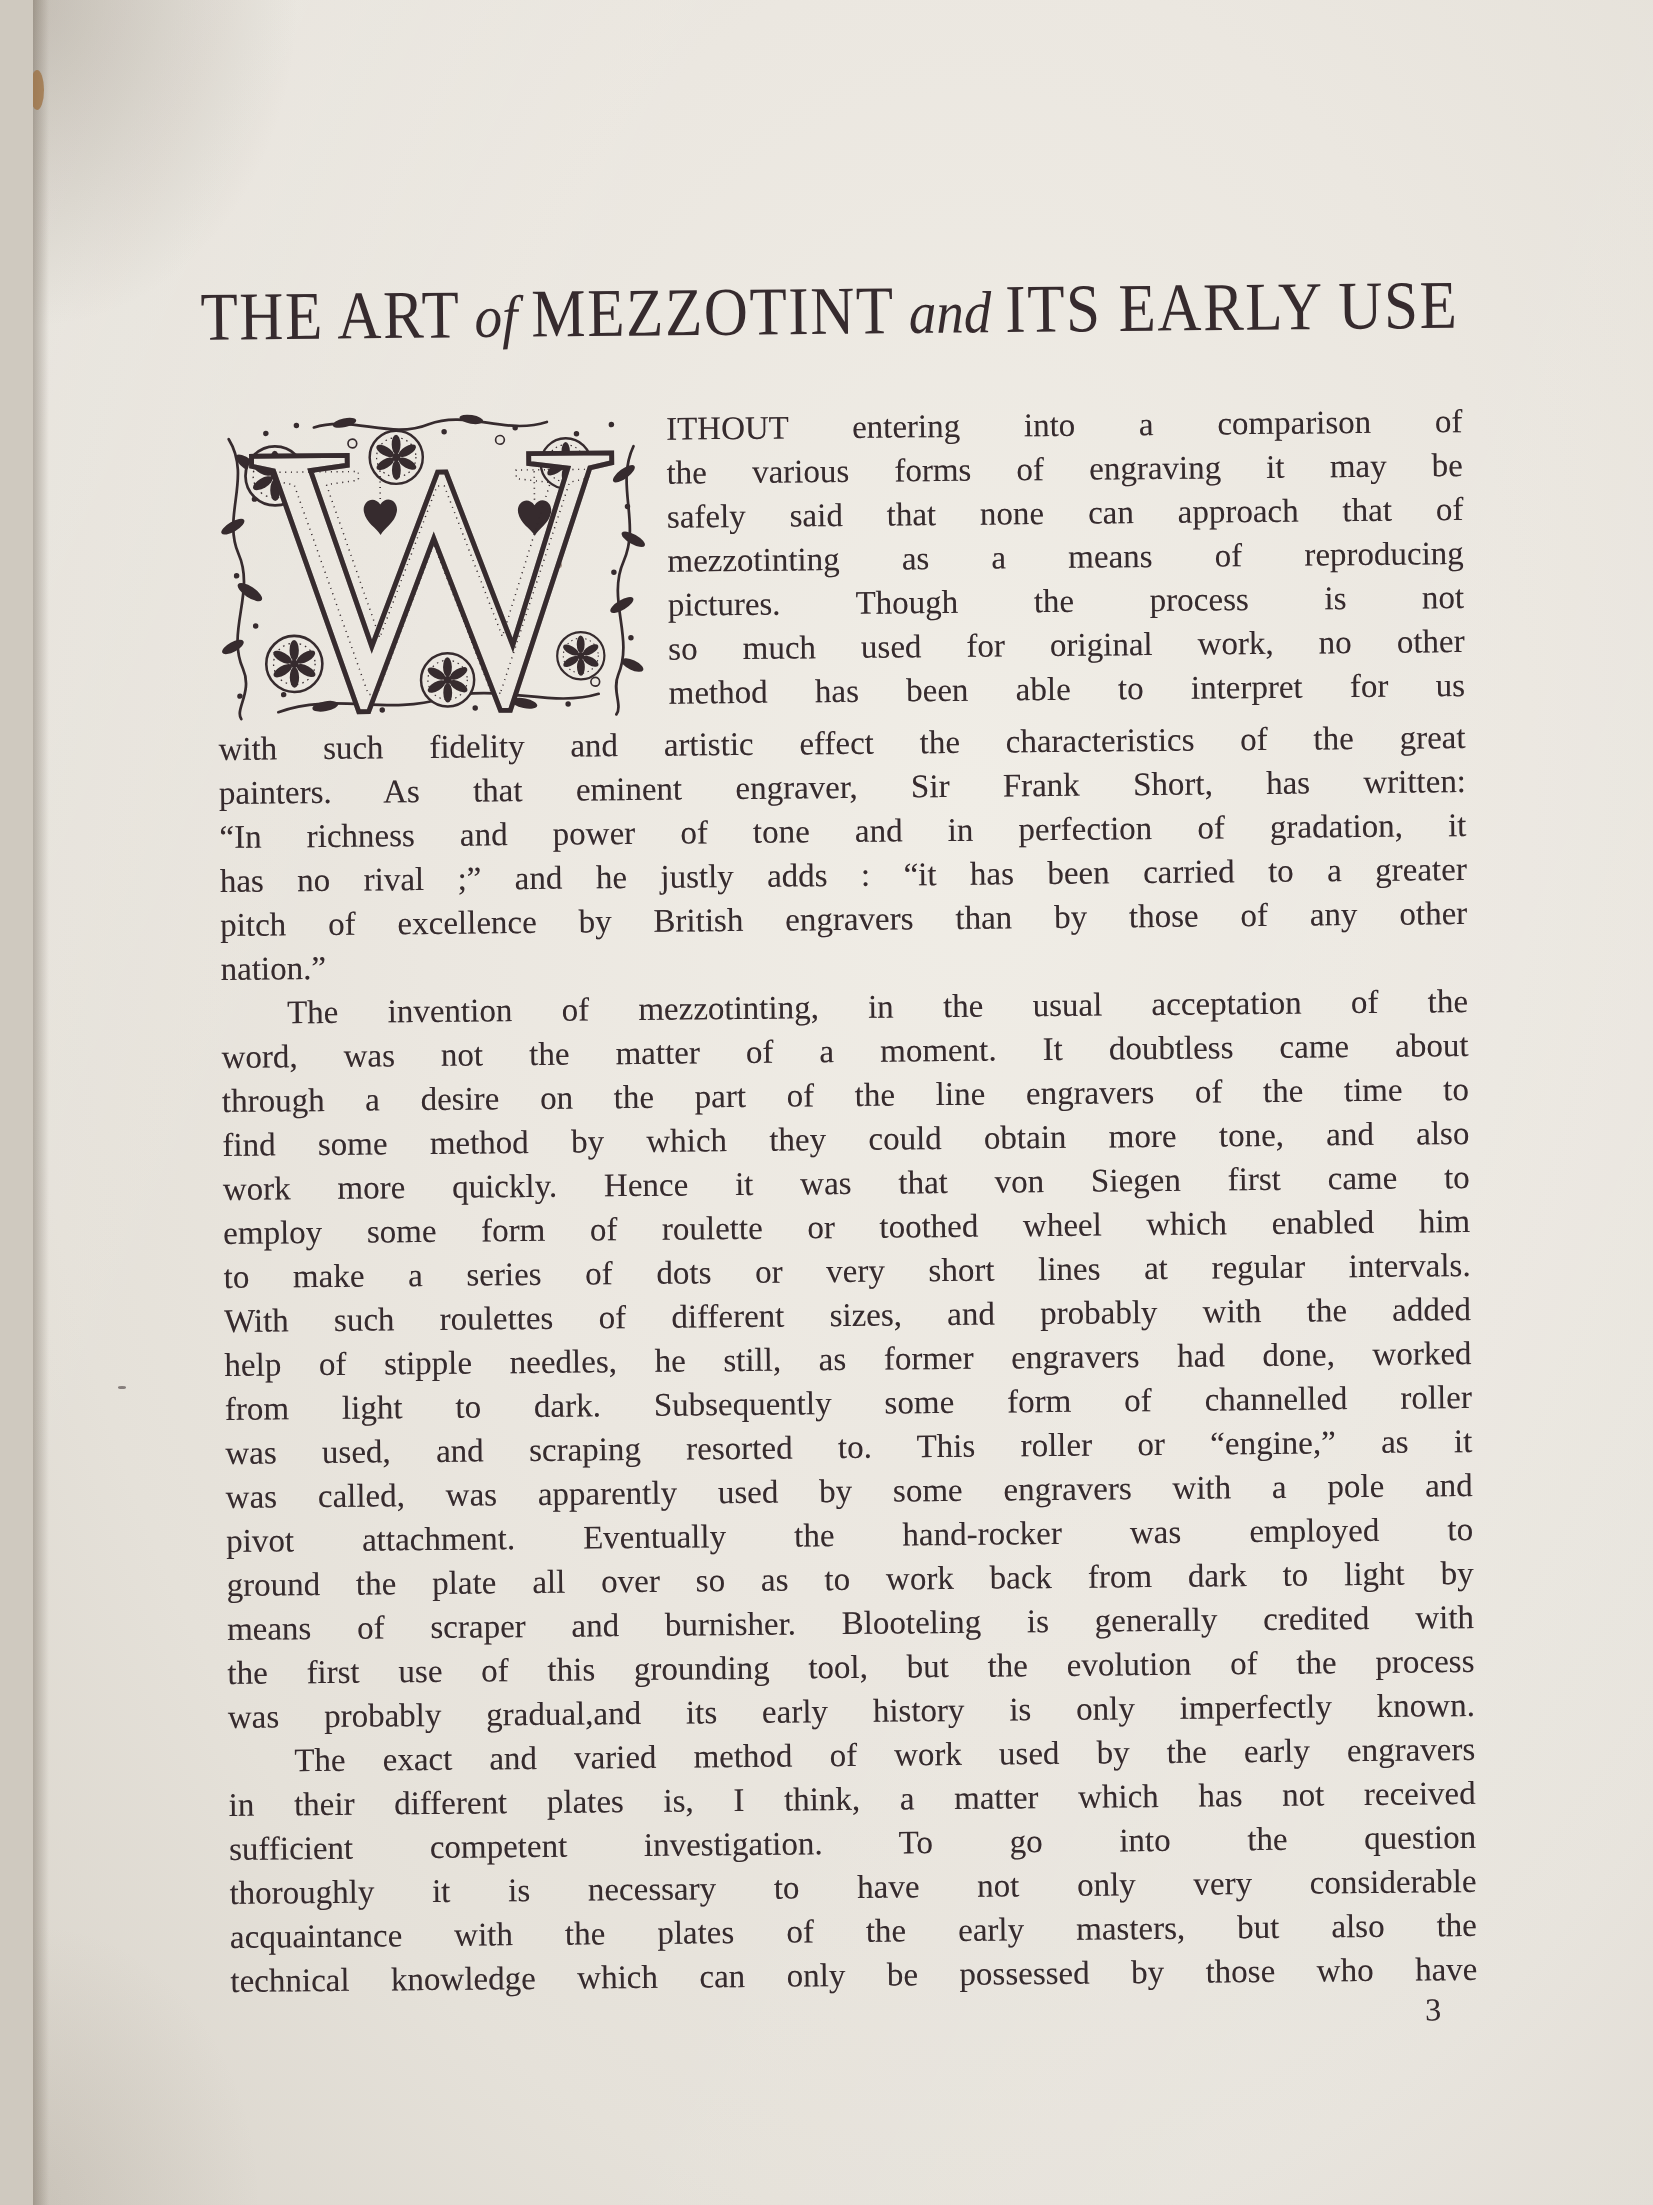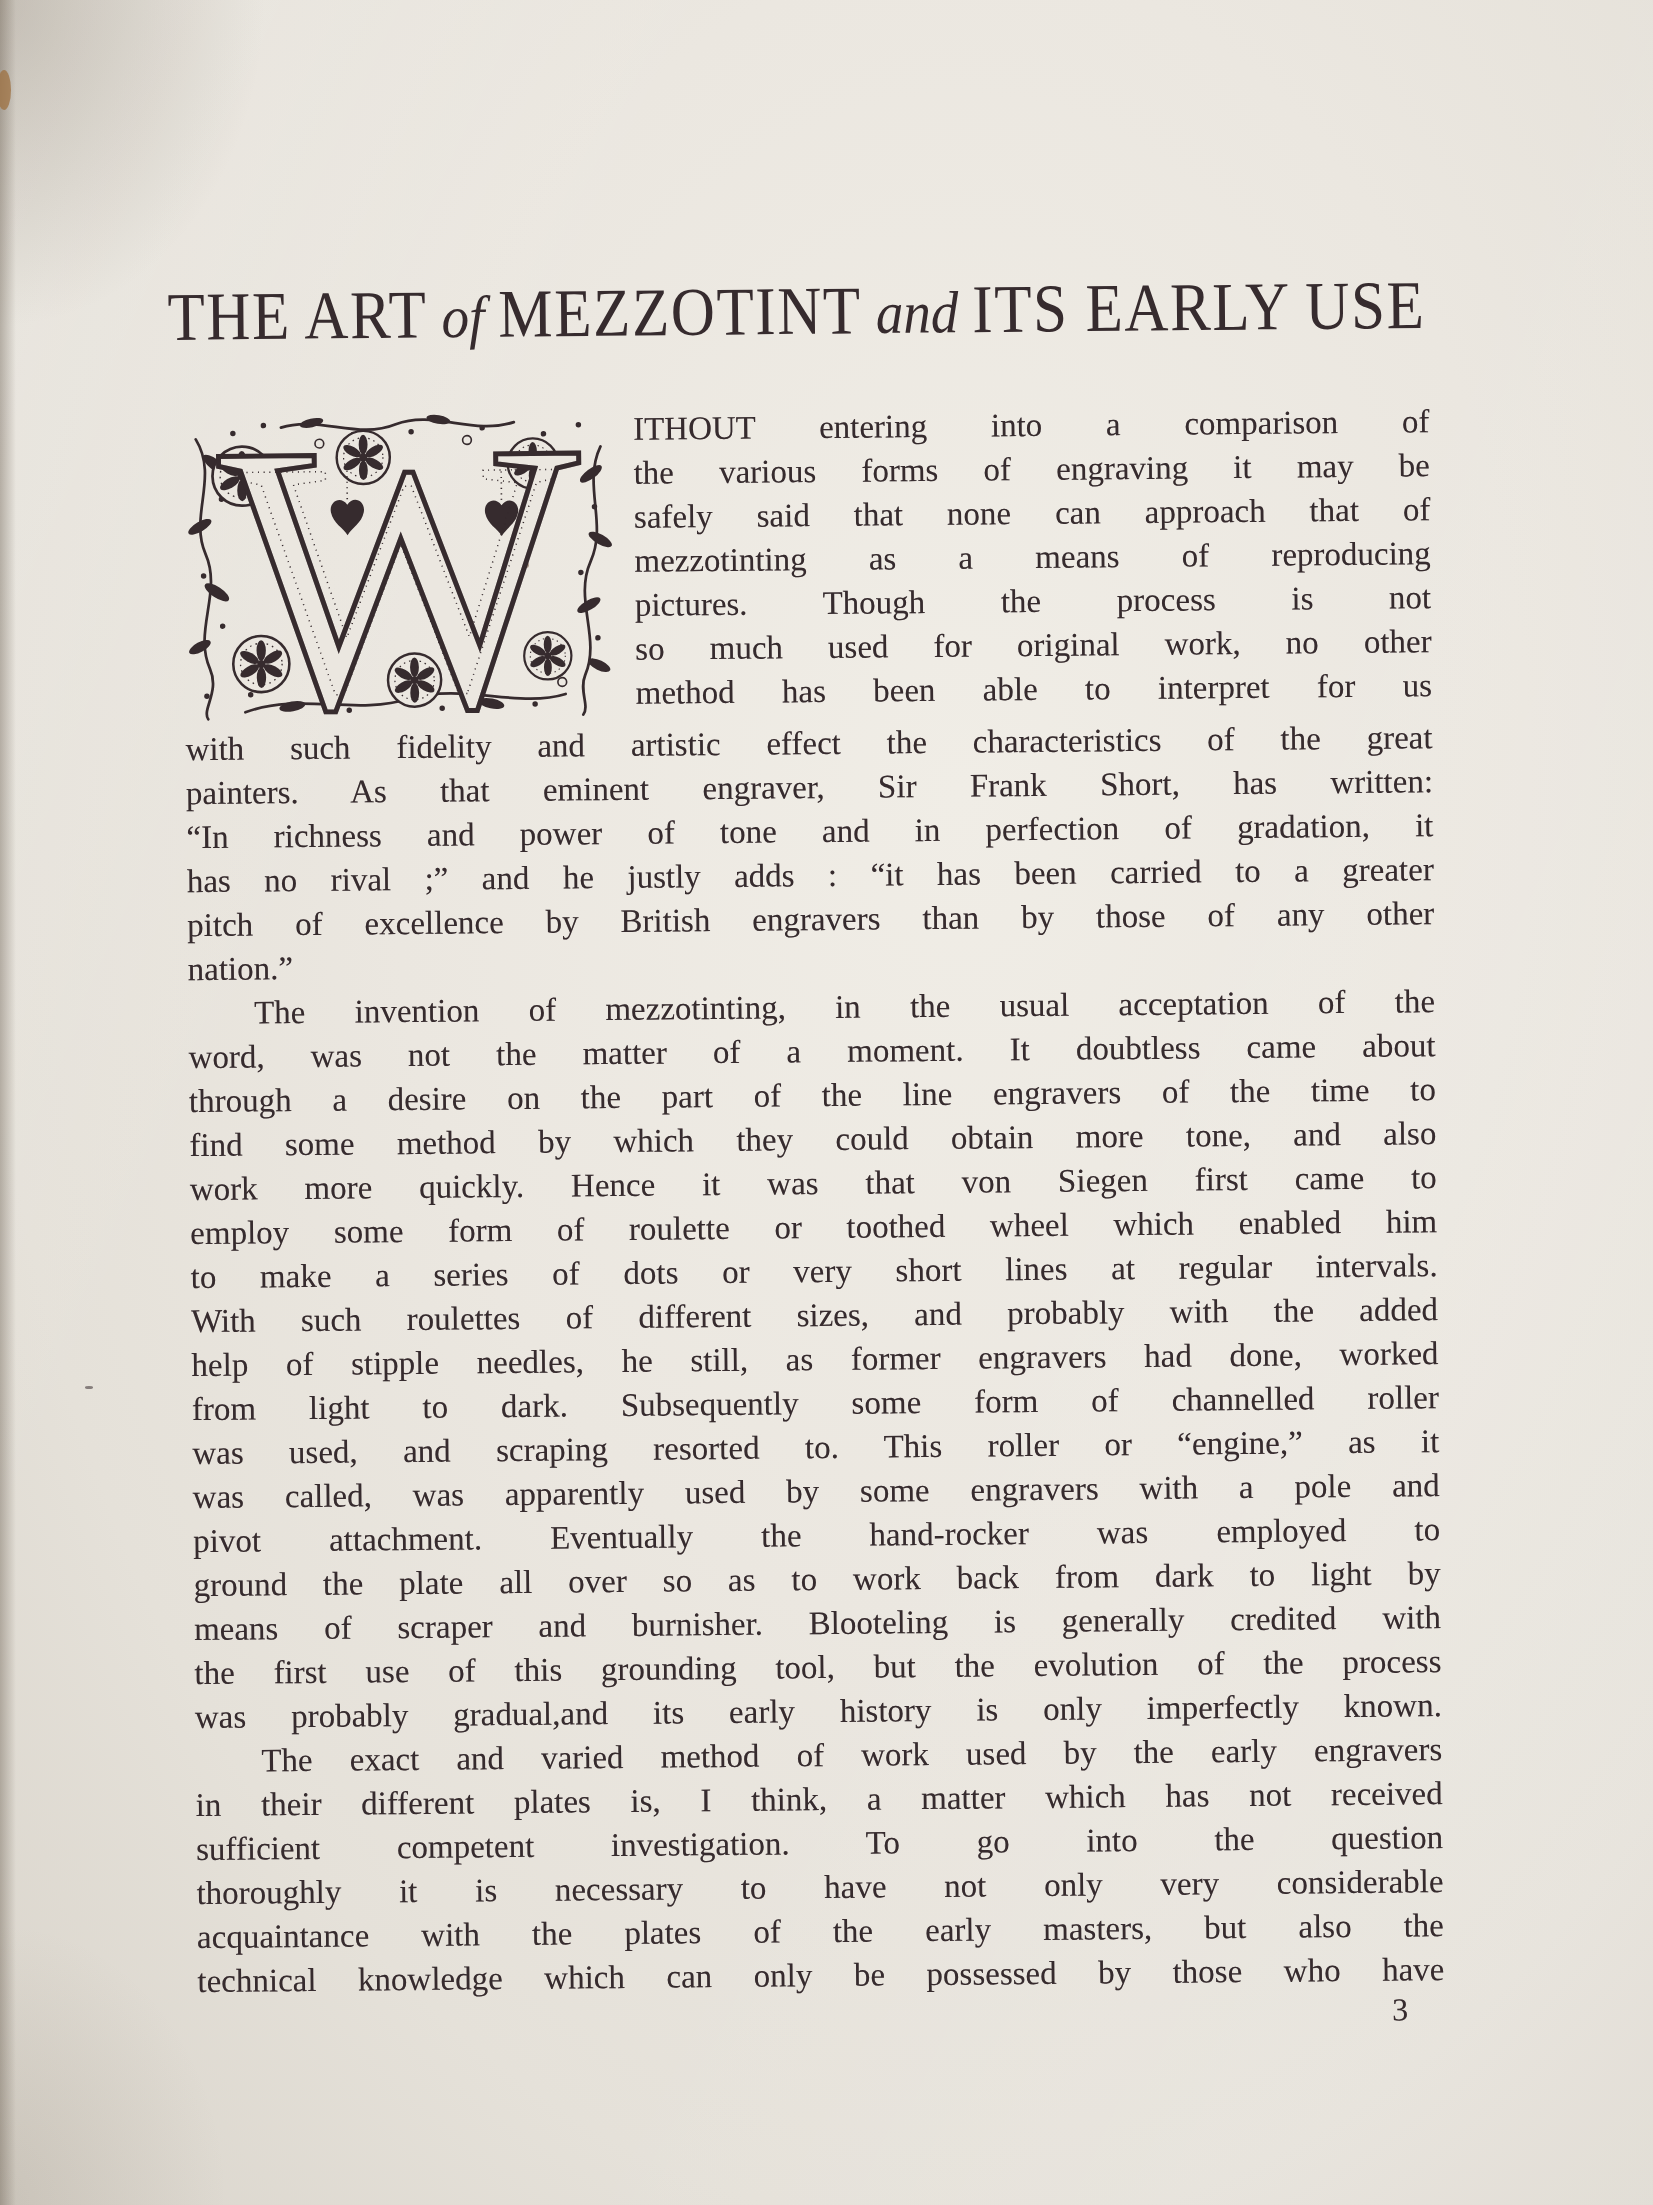--- a/index.html
+++ b/index.html
@@ -6,20 +6,21 @@
   body{
     width:1654px;height:2205px;
     background:#cfc9bf;
     overflow:hidden;
     font-family:"Liberation Serif", serif;
   }
   .photo{
     position:absolute;inset:0;overflow:hidden;
     background:
       radial-gradient(ellipse at 58% 36%, #f0ede6 0%, #ebe7e0 42%, #e5e1d9 72%, #d9d4cb 100%);
+    margin-left: 33px;
   }
   
   .sheen{
     position:absolute;inset:0;
     background:linear-gradient(115deg, rgba(255,255,255,.20) 0%, rgba(255,255,255,0) 28%,
                rgba(255,255,255,0) 58%, rgba(255,255,255,.10) 82%);
   }
   .corner-tl{
     position:absolute;left:0;top:0;width:284px;height:350px;
     background:radial-gradient(ellipse at 0% 0%, rgba(116,104,88,.30), rgba(116,104,88,0) 66%);

